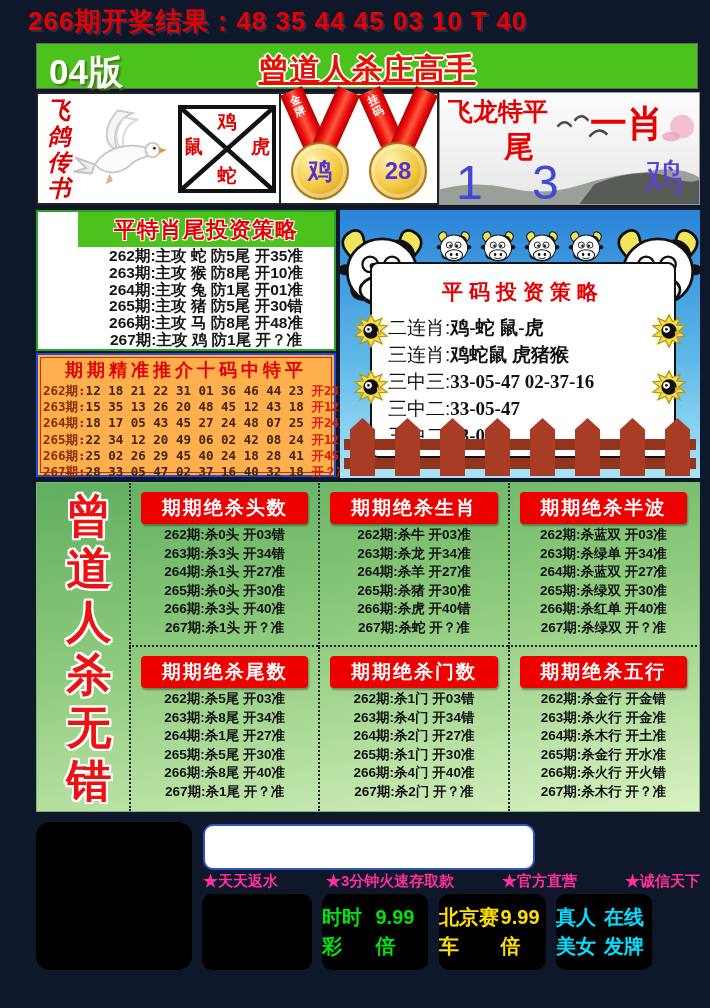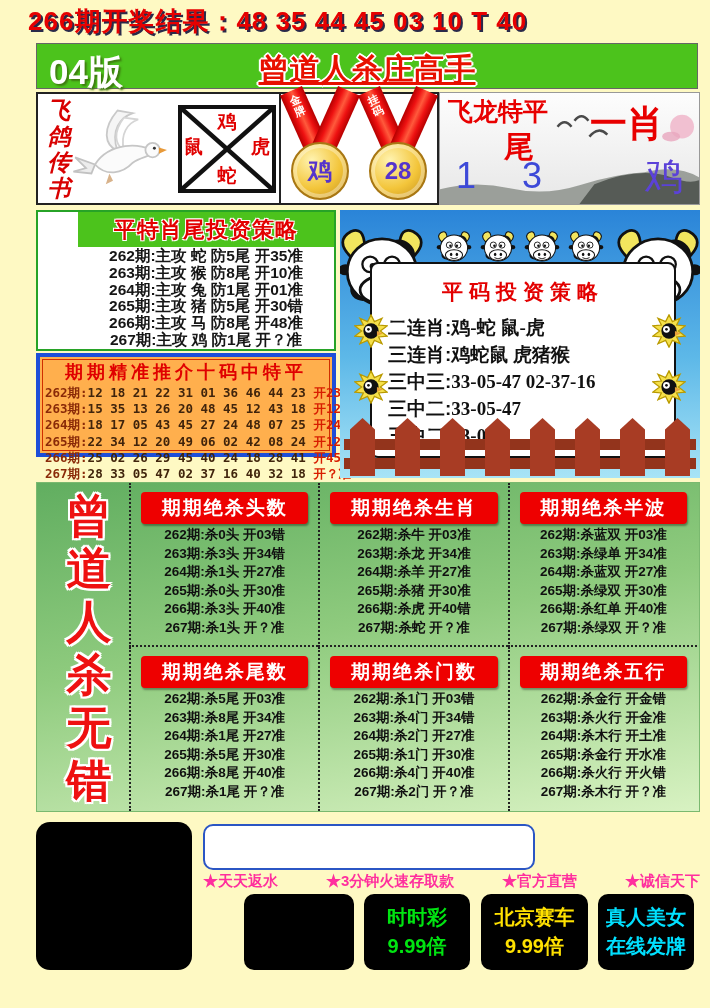--- a/index.html
+++ b/index.html
@@ -1,17 +1,17 @@
 <!DOCTYPE html>
 <html><head>
 <meta charset="utf-8">
 <style>
   * { margin:0; padding:0; box-sizing:border-box; }
   body { background:#fff; font-family:"Liberation Sans", sans-serif; }
-  .page { position:relative; width:710px; height:1008px; background:#fef9c3; overflow:hidden; }
+  .page { position:relative; width:710px; height:1008px; background:#0f172a; overflow:hidden; }
   .abs { position:absolute; }
 
   
   .headline { left:28px; top:4px; font-size:26px; font-weight:800; color:#e60000;
     text-shadow:2px 2px 0 #2a2a4a; letter-spacing:1px; white-space:nowrap; }
 
   
   .header-bar { left:36px; top:43px; width:662px; height:46px; background:#4cc31c;
     border:1px solid #666; }
   .edition { position:absolute; left:12px; top:5px; font-size:35px; font-weight:800; color:#fff;
@@ -49,50 +49,50 @@
     border:2px solid #a87714; box-shadow:inset 0 0 0 4px rgba(255,255,255,.35);
     display:flex; align-items:center; justify-content:center; }
   .medal-face { color:#5533cc; font-size:24px; font-weight:800; }
 
   .dragon-box { left:439px; top:92px; width:261px; height:113px; border:1px solid #999;
     background:linear-gradient(180deg,#fdfdfd,#e7e7e7); overflow:hidden; }
   .dragon-box svg.ink { position:absolute; left:0; bottom:0; width:100%; height:100%; }
   .d-main { position:absolute; left:8px; top:2px; font-size:25px; font-weight:800; color:#e80000; }
   .d-big  { position:absolute; left:150px; top:6px; font-size:37px; font-weight:800; color:#e80000; }
   .d-sub  { position:absolute; left:64px; top:34px; font-size:30px; font-weight:800; color:#e80000; }
-  .d-nums { position:absolute; left:16px; top:62px; font-size:36px; color:#3d49d8; letter-spacing:18px; }
+  .d-nums { position:absolute; left:16px; top:62px; font-size:48px; color:#3d49d8; letter-spacing:18px; }
   .d-zo   { position:absolute; right:16px; bottom:2px; font-size:38px; color:#5b42d8; }
 
   
   .pingte { left:36px; top:210px; width:300px; height:141px; background:#fff; border:2px solid #27a327;padding-left:40px; }
   .pingte-title { height:35px; background:#4cc31c; color:#e30000; font-size:22px; font-weight:800;
     text-align:center; line-height:35px; letter-spacing:1px;
     text-shadow:-1px -1px 0 #fff,1px -1px 0 #fff,-1px 1px 0 #fff,1px 1px 0 #fff; }
   .pingte-rows { padding-top:1px; }
   .pingte-rows div { font-size:15.5px; line-height:16.8px; color:#161616; text-align:center; font-weight:600; }
 
-  .tencodes { left:36px; top:353px; width:300px; height:104px; background:#ffaf4d;
-    border:4px solid #1d4ed8; box-shadow:inset 0 0 0 2px #ffaf4d, inset 0 0 0 3px #cf2e00; padding-top:3px; }
+  .tencodes { left:36px; top:353px; width:300px; height:124px; background:#ffaf4d;
+    border:2px solid #1d4ed8; box-shadow:inset 0 0 0 2px #ffaf4d, inset 0 0 0 3px #cf2e00; padding-top:3px; }
   .ten-title { font-size:18px; font-weight:800; color:#e00000; text-align:center; letter-spacing:4px; }
   .ten-rows { margin-top:1px; font-family:"DejaVu Sans Mono", monospace; }
   .ten-row { font-size:12.5px; line-height:16.2px; white-space:nowrap; padding-left:5px; font-weight:700; }
   .ten-label { color:#8a2a08; }
   .ten-nums { color:#40240c; }
   .ten-res { color:#d81e00; }
 
   
   .pingma { left:340px; top:210px; width:360px; height:268px;
     background:linear-gradient(180deg,#2a84d8 0%,#5db8e8 55%,#a8e4f6 100%); overflow:hidden; }
   .cow { position:absolute; }
   .white-panel { position:absolute; left:30px; right:24px; top:52px; height:196px; background:#fff;
     border:2px solid #111; border-radius:8px; z-index:2; }
   .pm-title { margin-top:14px; text-align:center; color:#e30000; font-size:21px; font-weight:800; letter-spacing:6px; }
   .pm-lines { margin:8px 0 0 16px; }
   .pm-line { font-size:19px; line-height:27px; color:#111; white-space:nowrap; }
-  .pm-label { font-weight:700;margin-top:7px; }
+  .pm-label { font-weight:400;margin-top:7px; }
   .pm-value { font-family:"Liberation Serif", serif; font-weight:600; }
   .bird { position:absolute; width:34px; height:34px; z-index:3; }
   .fence { position:absolute; left:4px; right:4px; bottom:2px; height:58px; z-index:4; }
   .rail { position:absolute; left:0; right:0; height:11px; background:#93341c; }
   .rail.r1 { top:21px; } .rail.r2 { top:40px; }
   .pickets { position:absolute; left:6px; right:6px; top:0; bottom:0; display:flex; justify-content:space-between; }
   .picket { width:25px; height:58px; background:#a83c24;
     clip-path:polygon(50% 0,100% 20%,100% 100%,0 100%,0 20%); }
 
   
@@ -108,22 +108,22 @@
   .khead { background:#ee0000; border-radius:4px; margin:3px 7px 2px 7px; padding:3px 0;
     color:#fff; font-size:19px; font-weight:800; text-align:center; letter-spacing:2px;
     box-shadow:1px 2px 2px rgba(0,0,0,.35); }
   .krow { font-size:13.5px; font-weight:700; color:#101010; line-height:18.6px; text-align:center; white-space:nowrap; }
 
   
   .big-black { left:36px; top:822px; width:156px; height:148px; background:#000; border-radius:14px; }
   .link-box { left:203px; top:824px; width:332px; height:46px; background:#fff; border:2px solid #2b56c4; border-radius:10px; }
   .features { left:203px; top:872px; width:497px; display:flex; justify-content:space-between;
     color:#ff2f9e; font-weight:800; font-size:15px; }
-  .adbox { top:894px; height:76px; background:#000; border-radius:10px; display:flex; flex-direction:column;
-    align-items:center; justify-content:center; font-weight:800; font-size:20px; line-height:29px; position:absolute;margin-left:42px; }
+  .adbox { top:894px; height:76px; background:#000; border-radius:10px; display:flex; flex-direction:row;
+    align-items:center; justify-content:center; font-weight:800; font-size:20px; line-height:29px; position:absolute; }
   .ad0 { left:202px; width:110px; }
   .ad1 { left:322px; width:106px; color:#00e411; }
   .ad2 { left:439px; width:107px; color:#ffe100; }
   .ad3 { left:556px; width:96px; color:#00e0ff; }
 </style>
 </head>
 <body>
 
 <svg width="0" height="0" style="position:absolute">
   <defs>

